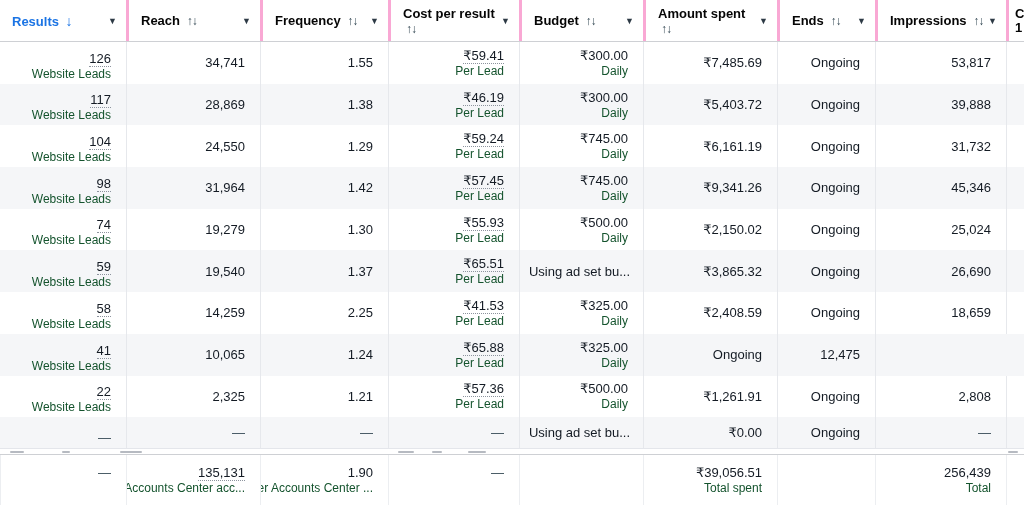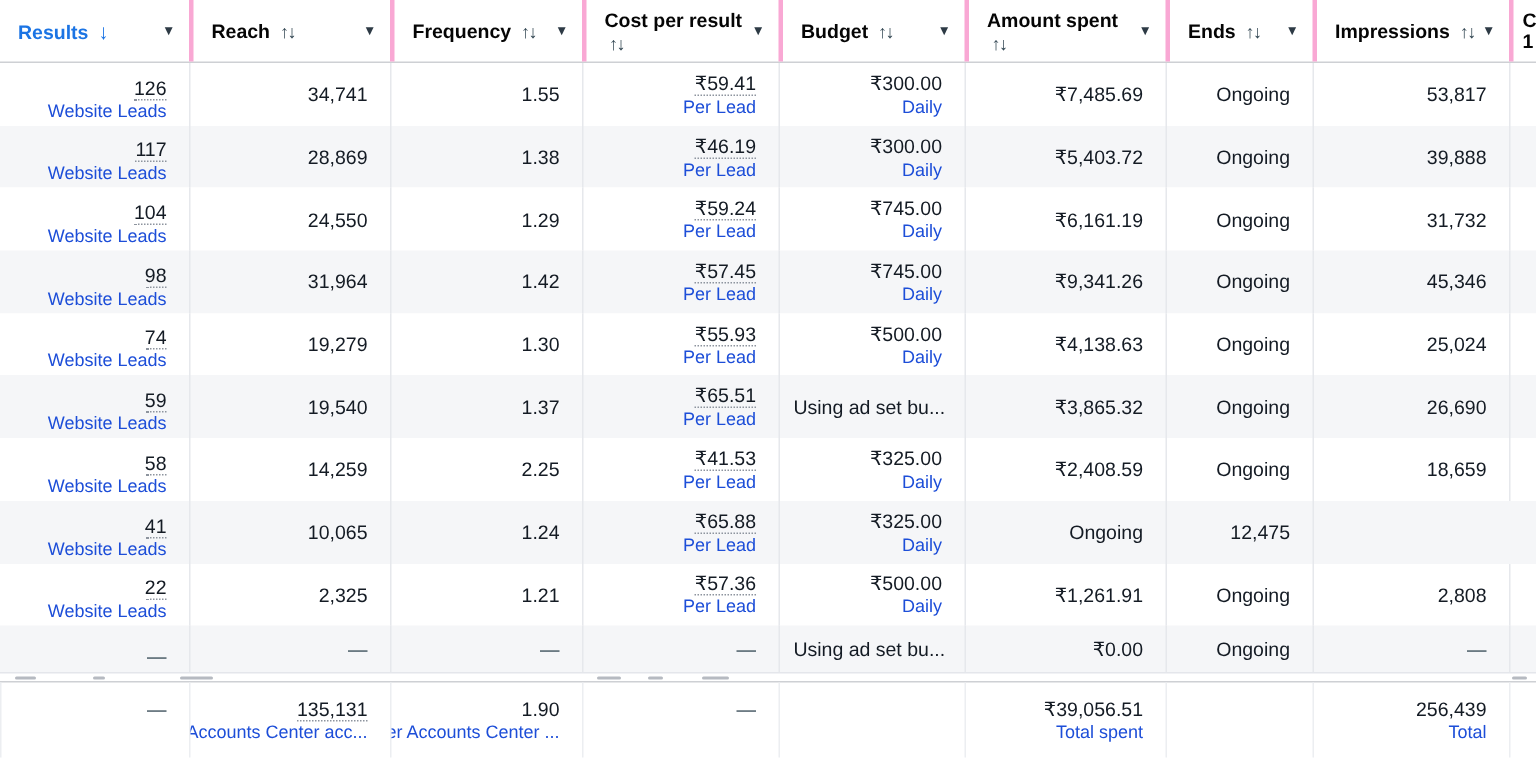--- a/index.html
+++ b/index.html
@@ -23,21 +23,21 @@
   
   .data-row{height:41.7px;background:#fff;}
   .data-row.alt{background:#f5f6f8;}
   .data-row.compact{height:31px;}
   .cell{border-left:1px solid #e6e8ec;box-sizing:border-box;overflow:hidden;
         display:flex;flex-direction:column;justify-content:center;align-items:flex-end;
         padding:2px 15px 2px 8px;}
   .cell:first-child{border-left:none;justify-content:flex-end;}
   .cell.lefty{align-items:center;padding-left:11px;}
   .primary{font-size:13px;line-height:17px;color:#141b24;white-space:nowrap;}
-  .sub{font-size:12px;line-height:15px;color:#1d4ed8;white-space:nowrap;}
+  .sub{font-size:12px;line-height:15px;color:#14532d;white-space:nowrap;}
   .dotted{border-bottom:1px dotted #8d949e;padding-bottom:0px;cursor:pointer;}
   .dash{color:#344854;}
   
   .sliver{height:5px;background:#fff;border-top:1px solid #e4e6eb;position:relative;overflow:hidden;}
   .speck{position:absolute;top:2px;height:2px;background:#b6bac1;border-radius:1px;}
   
   .footer-row{height:53px;background:#fff;border-top:1px solid #ced0d4;
               box-shadow:0 -2px 3px rgba(0,0,0,0.05);}
   .footer-row .cell{justify-content:flex-start;padding-top:9px;border-left:1px solid #eceef1;}
 </style>
@@ -219,21 +219,21 @@
         </div>
         <div class="cell">
           <div class="primary"><span class="dotted">₹55.93</span></div>
           <div class="sub">Per Lead</div>
         </div>
         <div class="cell">
           <div class="primary"><span>₹500.00</span></div>
           <div class="sub">Daily</div>
         </div>
         <div class="cell">
-          <div class="primary"><span>₹4,138.63</span></div>
+          <div class="primary"><span>₹2,150.02</span></div>
         </div>
         <div class="cell">
           <div class="primary"><span>Ongoing</span></div>
         </div>
         <div class="cell">
           <div class="primary"><span>25,024</span></div>
         </div>
         <div class="cell"></div>
       </div>
       <div class="grid-row data-row alt">

